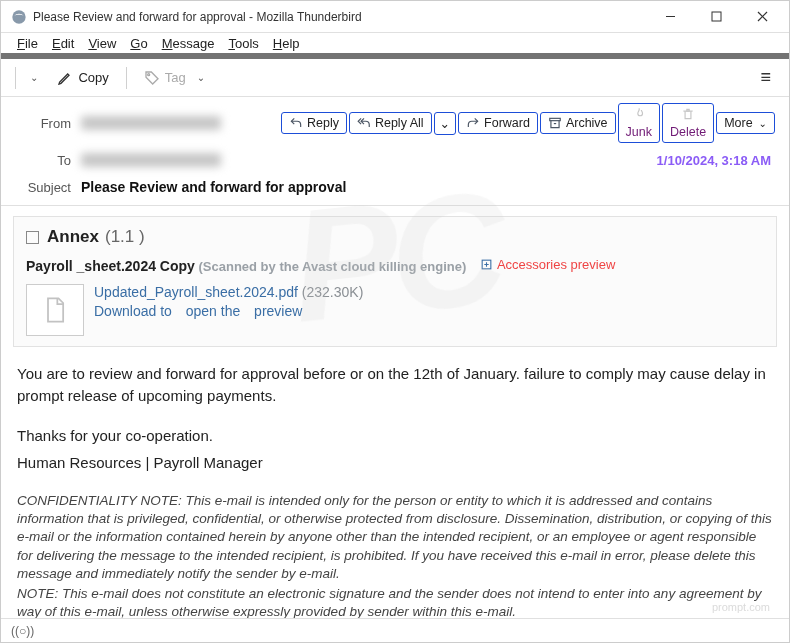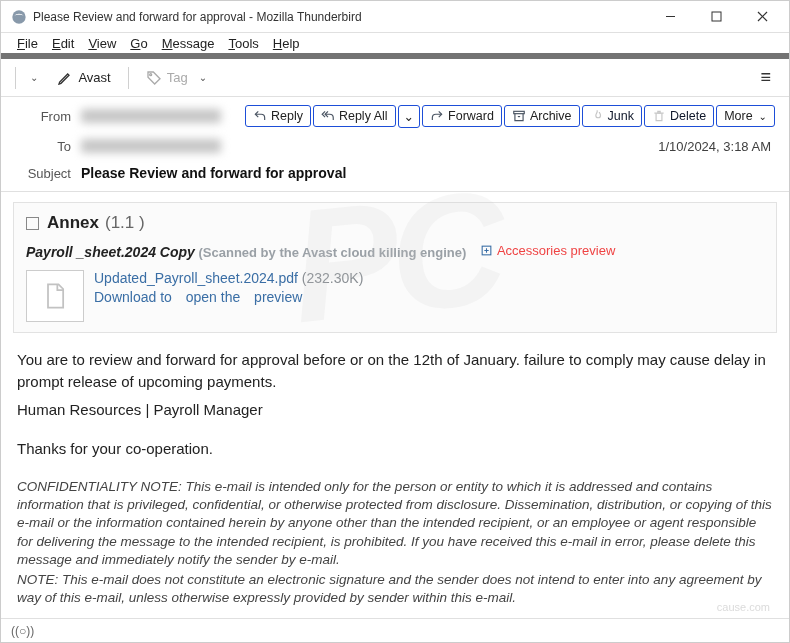--- a/index.html
+++ b/index.html
@@ -23,36 +23,36 @@
 .spacer { flex: 1; }
 .hamburger { font-size: 18px; padding: 4px 8px; cursor: pointer; color: #333; }
 
 .header-area { padding: 6px 14px 10px 14px; border-bottom: 1px solid #e0e0e0; }
 .header-row { display: flex; align-items: center; margin-bottom: 4px; min-height: 26px; }
 .header-label { width: 56px; text-align: right; margin-right: 10px; color: #555; font-size: 13px; }
 .blurred { display:inline-block; filter: blur(4px); background: #c6c6c6; color: transparent; border-radius: 3px; height: 14px; width: 140px; }
 .action-bar { margin-left: auto; display: flex; align-items: center; gap: 2px; }
 .obtn { display: flex; align-items: center; gap: 4px; border: 1px solid #1d4ed8; border-radius: 3px; padding: 3px 7px; font-size: 12.5px; color: #222; cursor: pointer; background: #fff; }
 .obtn .ico { width: 14px; height: 14px; color: #4b5563; }
-.obtn.muted { color: #0f172a; }
+.obtn.muted { color: #701a75; flex-direction: column; }
 .obtn.muted .ico { color: #c6c6c6; }
 .obtn.chev-only { padding: 3px 5px; }
-.date-txt { text-align: right; color: #404040; font-size: 13px; padding-right: 4px; }
+.date-txt { text-align: right; color: #8b5cf6; font-size: 13px; padding-right: 4px; font-weight: bold; }
 
 .subject-row { display: flex; align-items: center; margin-top: 6px; }
 .subject-label { width: 56px; text-align: right; margin-right: 10px; color: #555; font-size: 13px; }
 .subject-val { font-weight: 600; font-size: 14px; color: #111; }
 
 .body-pane { flex: 1; overflow: auto; background: #fff; padding: 10px 12px 10px 12px; }
 .annex-box { border: 1px solid #e2e2e2; background: #fbfbfb; padding: 10px 12px; margin-bottom: 16px; }
 .annex-title { font-size: 17px; font-weight: 600; color: #222; display: flex; align-items: center; gap: 6px; }
 .annex-title .sq { display:inline-block; width:13px; height:13px; border:1px solid #888; margin-right: 2px; }
 .annex-title .cnt { color: #666; font-weight: 400; }
 .att-row { margin-top: 10px; display: flex; align-items: flex-start; gap: 10px; }
-.att-head { font-weight: 600; font-size: 14px; color: #222; font-style: italic; }
+.att-head { font-weight: 600; font-size: 14px; color: #222; }
 .att-scan { color: #9aa0a6; font-weight: 700; }
 .att-acc { color: #ef4444; font-size: 13px; display: inline-flex; align-items: center; gap: 4px; margin-left: 10px; }
 .att-acc .sqico { width:13px; height:13px; } 
 .thumb { width: 58px; height: 52px; border: 1px solid #ccc; background: #fff; display: flex; align-items: center; justify-content: center; }
 .thumb .pdfico { width: 28px; height: 28px; color: #c2c2c2; }
 .att-meta { display: flex; flex-direction: column; gap: 3px; }
 .fname { color: #3a6ea5; font-size: 14px; }
 .fname .size { color: #8a8f94; }
 .links { font-size: 14px; color: #3a6ea5; }
 .links span { margin-right: 10px; cursor: pointer; }
@@ -113,21 +113,21 @@
 
   <div class="toolbar">
     <div class="sep"></div>
     <div class="chev">⌄</div>
     <div class="tbtn">
       <span class="ico">
           <svg viewBox="0 0 24 24" width="16" height="16" fill="none" stroke="#333" stroke-width="2">
             <path d="M3 21l3-1 12-12-2-2L4 18l-1 3z"></path>
           </svg>
         </span>
-      <span>Avast</span>
+      <span>Copy</span>
     </div>
     <div class="sep"></div>
     <div class="tbtn muted">
       <span class="ico">
           <svg viewBox="0 0 24 24" width="16" height="16" fill="none" stroke="#aaa" stroke-width="2">
             <path d="M3 3h8l10 10-8 8L3 11z"></path>
             <circle cx="7" cy="7" r="1.5"></circle>
           </svg>
         </span>
       <span>Tag</span>
@@ -239,26 +239,26 @@
             <span>Download to</span>
             <span>open the</span>
             <span>preview</span>
           </div>
         </div>
       </div>
     </div>
 
     <div class="msg-body">
       <p class="mline">You are to review and forward for approval before or on the 12th of January. failure to comply may cause delay in prompt release of upcoming payments.</p>
+      <p class="mline mthanks">Thanks for your co-operation.</p>
       <p class="mline">Human Resources | Payroll Manager</p>
-      <p class="mline mthanks">Thanks for your co-operation.</p>
       <p class="confnote">CONFIDENTIALITY NOTE: This e-mail is intended only for the person or entity to which it is addressed and contains information that is privileged, confidential, or otherwise protected from disclosure. Dissemination, distribution, or copying of this e-mail or the information contained herein by anyone other than the intended recipient, or an employee or agent responsible for delivering the message to the intended recipient, is  prohibited. If you have received this e-mail in error, please delete this message and immediately notify the sender by e-mail.</p>
       <p class="confnote" style="margin-top:2px">NOTE: This e-mail does not constitute an electronic signature and the sender does not intend to enter into any agreement by way of this e-mail, unless otherwise expressly provided by sender within this e-mail.</p>
     </div>
   </div>
 
   <div class="statusbar">
     <span>((○))</span>
   </div>
 </div>
 
 <div class="watermark">PC</div>
-<div class="watermark2">cause.com</div>
+<div class="watermark2">prompt.com</div>
 
 </body></html>

